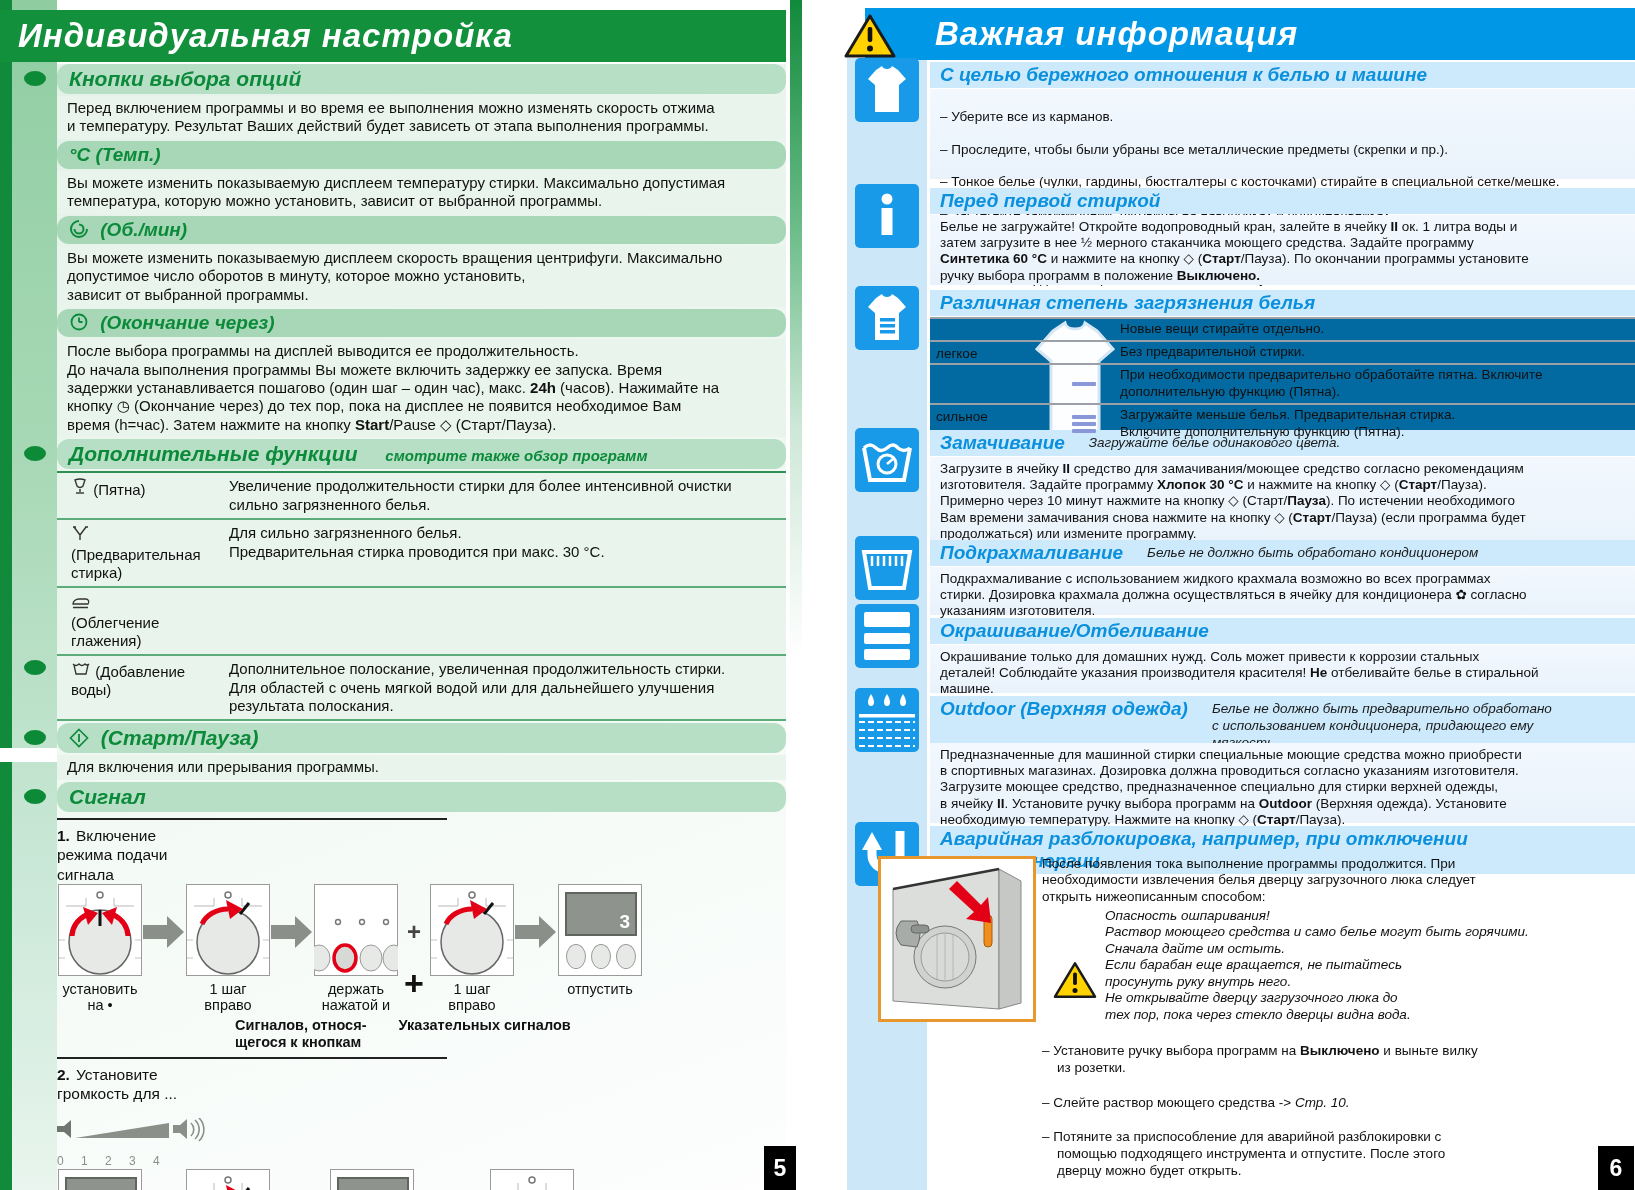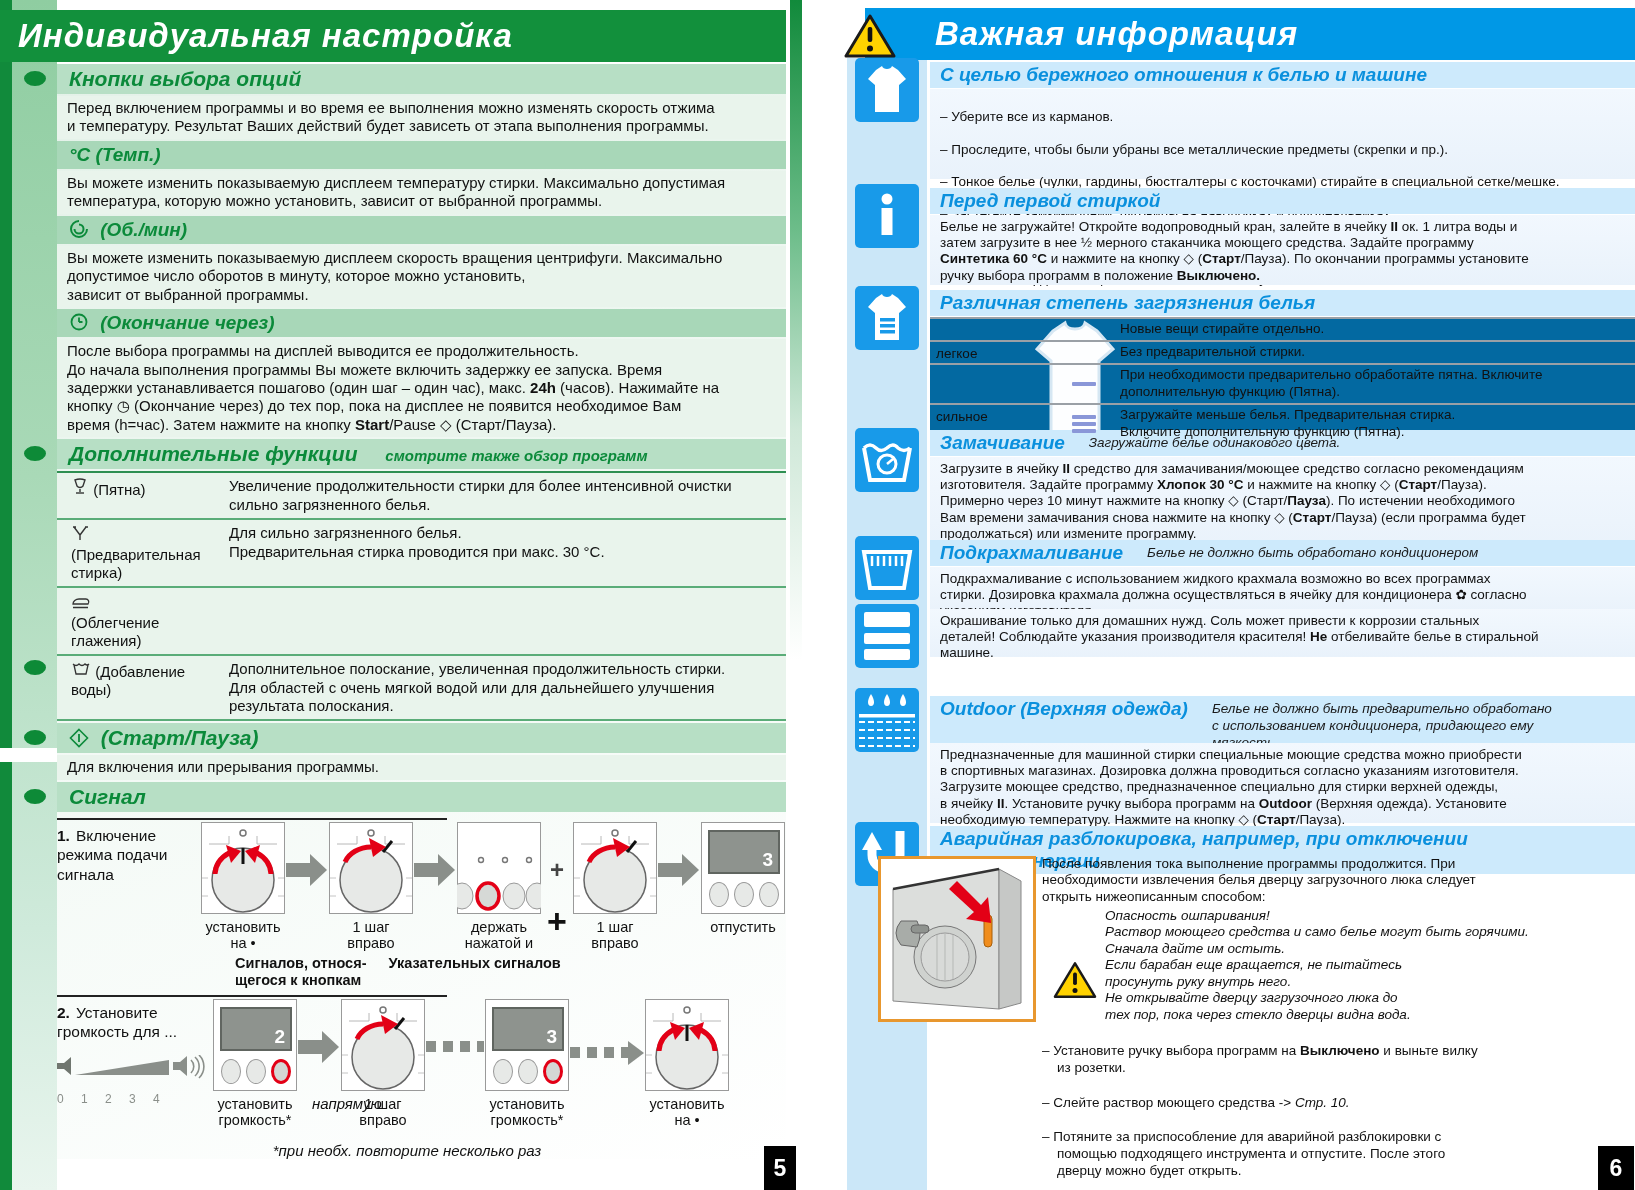--- a/index.html
+++ b/index.html
@@ -12,58 +12,58 @@
   .lp-edge{position:absolute;left:0;top:0;width:12px;height:1190px;background:#118a3b;}
   .lp-side{position:absolute;left:12px;top:0;width:45px;height:1190px;
     background:linear-gradient(180deg,#8fcda1 0%,#a9d9b7 40%,#cfeadb 78%,#e9f5ee 100%);}
   .lp-notch{position:absolute;left:0;top:748px;width:57px;height:14px;background:#fff;}
   .lp-header{position:absolute;left:0;top:10px;width:786px;height:52px;background:#12903c;
     display:flex;align-items:center;padding-left:18px;}
   .lp-header span{color:#fff;font-size:33px;font-weight:bold;font-style:italic;letter-spacing:1px;}
   .lp-content{position:absolute;left:57px;top:64px;width:729px;
     background:linear-gradient(160deg,#e3f1e8 0%,#f4faf6 55%,#ffffff 100%);}
   .gband{position:relative;background:#b7dfc5;color:#0b8a3a;font-weight:bold;font-style:italic;
-    font-size:20px;padding:3px 12px;margin-bottom:2px;}
+    font-size:20px;padding:3px 12px;margin-bottom:2px;border-radius:12px;}
   .gband.main{font-size:21px;}
   .gband.sub{background:#a8d7b8;font-size:19px;}
   .gnote{font-size:15px;font-weight:bold;font-style:italic;color:#0b8a3a;margin-left:22px;}
   .gbody{background:#e9f4ec;padding:3px 10px;margin-bottom:2px;font-size:15px;line-height:1.23;
     white-space:pre-line;}
   .bullet{position:absolute;left:-33px;top:7px;width:22px;height:15px;border-radius:50%;background:#0d8a37;}
   .hicon{vertical-align:-3px;margin-right:6px;}
 
   .xtable{margin:2px 0 2px 0;border-top:2px solid #2e8f52;}
   .xrow{position:relative;display:flex;border-bottom:2px solid #5aac78;background:#e9f4ec;
     padding:4px 8px 4px 14px;}
   .xrow .lab{width:158px;font-size:15px;line-height:1.2;white-space:pre-line;}
   .xrow .desc{flex:1;font-size:15px;line-height:1.23;white-space:pre-line;}
 
   .sigrule{width:390px;border-top:2.5px solid #222;margin:6px 0 2px 0;}
-  .sigrow{display:flex;}
+  .sigrow{display:flex;flex-direction:column;}
   .siglabel{width:155px;font-size:15.5px;line-height:1.25;padding-top:4px;}
   .signum{font-weight:bold;margin-right:6px;}
   .sigdiagram{flex:1;display:flex;align-items:flex-start;position:relative;}
   .ditem{display:flex;flex-direction:column;align-items:center;width:86px;}
   .dbox{width:84px;height:92px;background:#fff;border:1px solid #9a9a9a;position:relative;}
   .dcap{font-size:14.5px;line-height:1.12;text-align:center;margin-top:5px;white-space:pre-line;}
   .garr{margin-top:30px;}
   .dashline{width:58px;height:11px;margin-top:42px;
     background:repeating-linear-gradient(90deg,#8a8f8a 0 10px,rgba(0,0,0,0) 10px 17px);}
   .dasharr{display:flex;align-items:center;}
   .dasharr svg{margin-top:42px;}
   .pluscol{width:30px;display:flex;flex-direction:column;align-items:center;}
   .plus-sm{font-size:24px;font-weight:bold;color:#444;margin-top:36px;line-height:1;}
   .plus-big{font-size:34px;font-weight:bold;color:#111;margin-top:22px;line-height:1;}
   .screen{position:absolute;left:6px;top:7px;width:72px;height:44px;background:#8e938e;
     border:2px solid #606560;}
   .dnum{position:absolute;right:5px;bottom:1px;color:#fff;font-weight:bold;font-size:19px;}
   .ovals{position:absolute;left:0;bottom:6px;width:84px;display:flex;justify-content:center;gap:5px;}
   .oval{width:20px;height:25px;border-radius:50%;background:#e7e9e7;border:1.5px solid #999;}
   .oval.red{border:3px solid #e30016;background:#d4d7d4;}
-  .grouplabels{display:flex;padding-left:178px;gap:22px;margin:4px 0 6px 0;}
+  .grouplabels{display:flex;padding-left:178px;gap:32px;margin:4px 0 6px 0;}
   .grouplabels span{font-weight:bold;font-size:14.5px;line-height:1.15;white-space:pre-line;}
   .naprjamuju{position:absolute;left:100px;top:96px;font-style:italic;font-size:15px;}
   .vscale{color:#8a8f8a;font-size:12px;letter-spacing:7px;margin-top:4px;}
   .footnote{font-style:italic;font-size:15px;text-align:center;width:520px;margin:14px 0 0 90px;}
   .pageno{position:absolute;width:32px;height:44px;background:#000;color:#fff;font-weight:bold;
     font-size:23px;display:flex;align-items:center;justify-content:center;}
 
   
   .mid-strip{position:absolute;left:790px;top:0;width:12px;height:660px;
     background:linear-gradient(180deg,#118a3b 0%,#6dbd8a 35%,#cfe8d8 65%,rgba(255,255,255,0) 100%);}
@@ -553,21 +553,21 @@
   </div>
   <div class="rsec bbody" style="top:567px;height:48px;">Подкрахмаливание с использованием жидкого крахмала возможно во всех программах
 стирки. Дозировка крахмала должна осуществляться в ячейку для кондиционера ✿ согласно
 указаниям изготовителя.</div>
 
   <div class="rsec" style="top:618px;">
     <div class="bband">
         <span>Окрашивание/Отбеливание</span>
       </div>
   </div>
-  <div class="rsec bbody" style="top:609px;height:48px;"><span>Окрашивание только для домашних нужд. Соль может привести к коррозии стальных
+  <div class="rsec bbody" style="top:645px;height:48px;"><span>Окрашивание только для домашних нужд. Соль может привести к коррозии стальных
 деталей! Соблюдайте указания производителя красителя! </span><span class="b">Не</span><span> отбеливайте белье в стиральной
 машине.</span></div>
 
   <div class="rsec" style="top:696px;">
     <div class="bband" style="min-height:44px;">
         <span>Outdoor (Верхняя  одежда)</span>
         <span class="bnote" style="max-width:390px;">Белье не должно быть предварительно обработано
 с использованием  кондиционера, придающего ему мягкость.</span>
       </div>
   </div>

